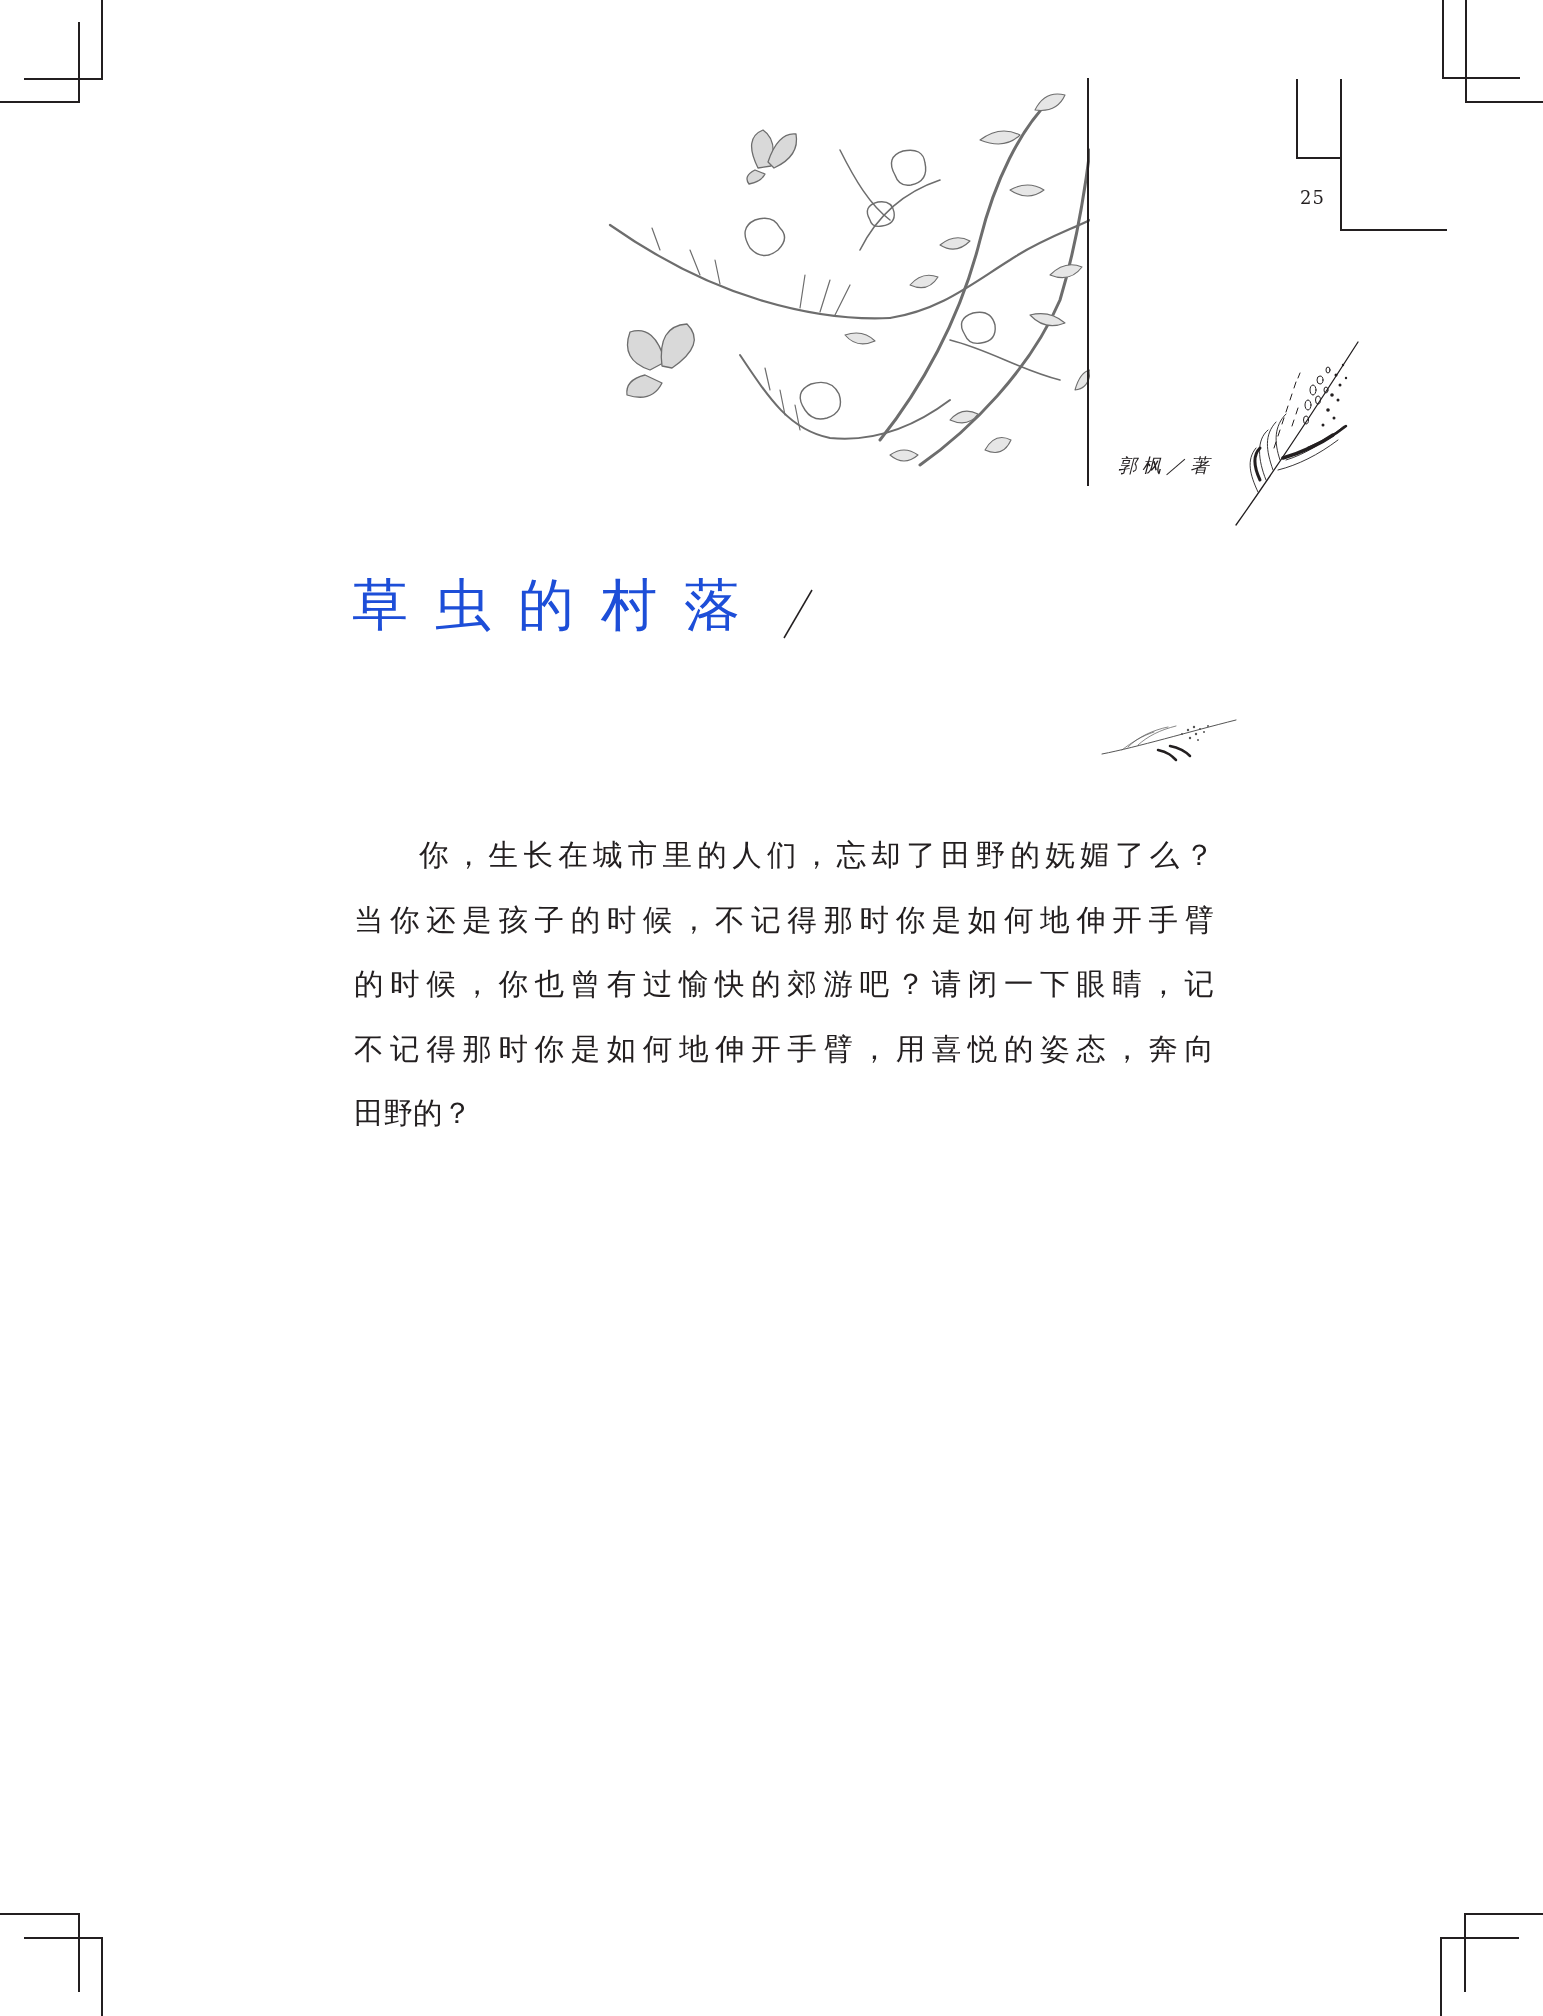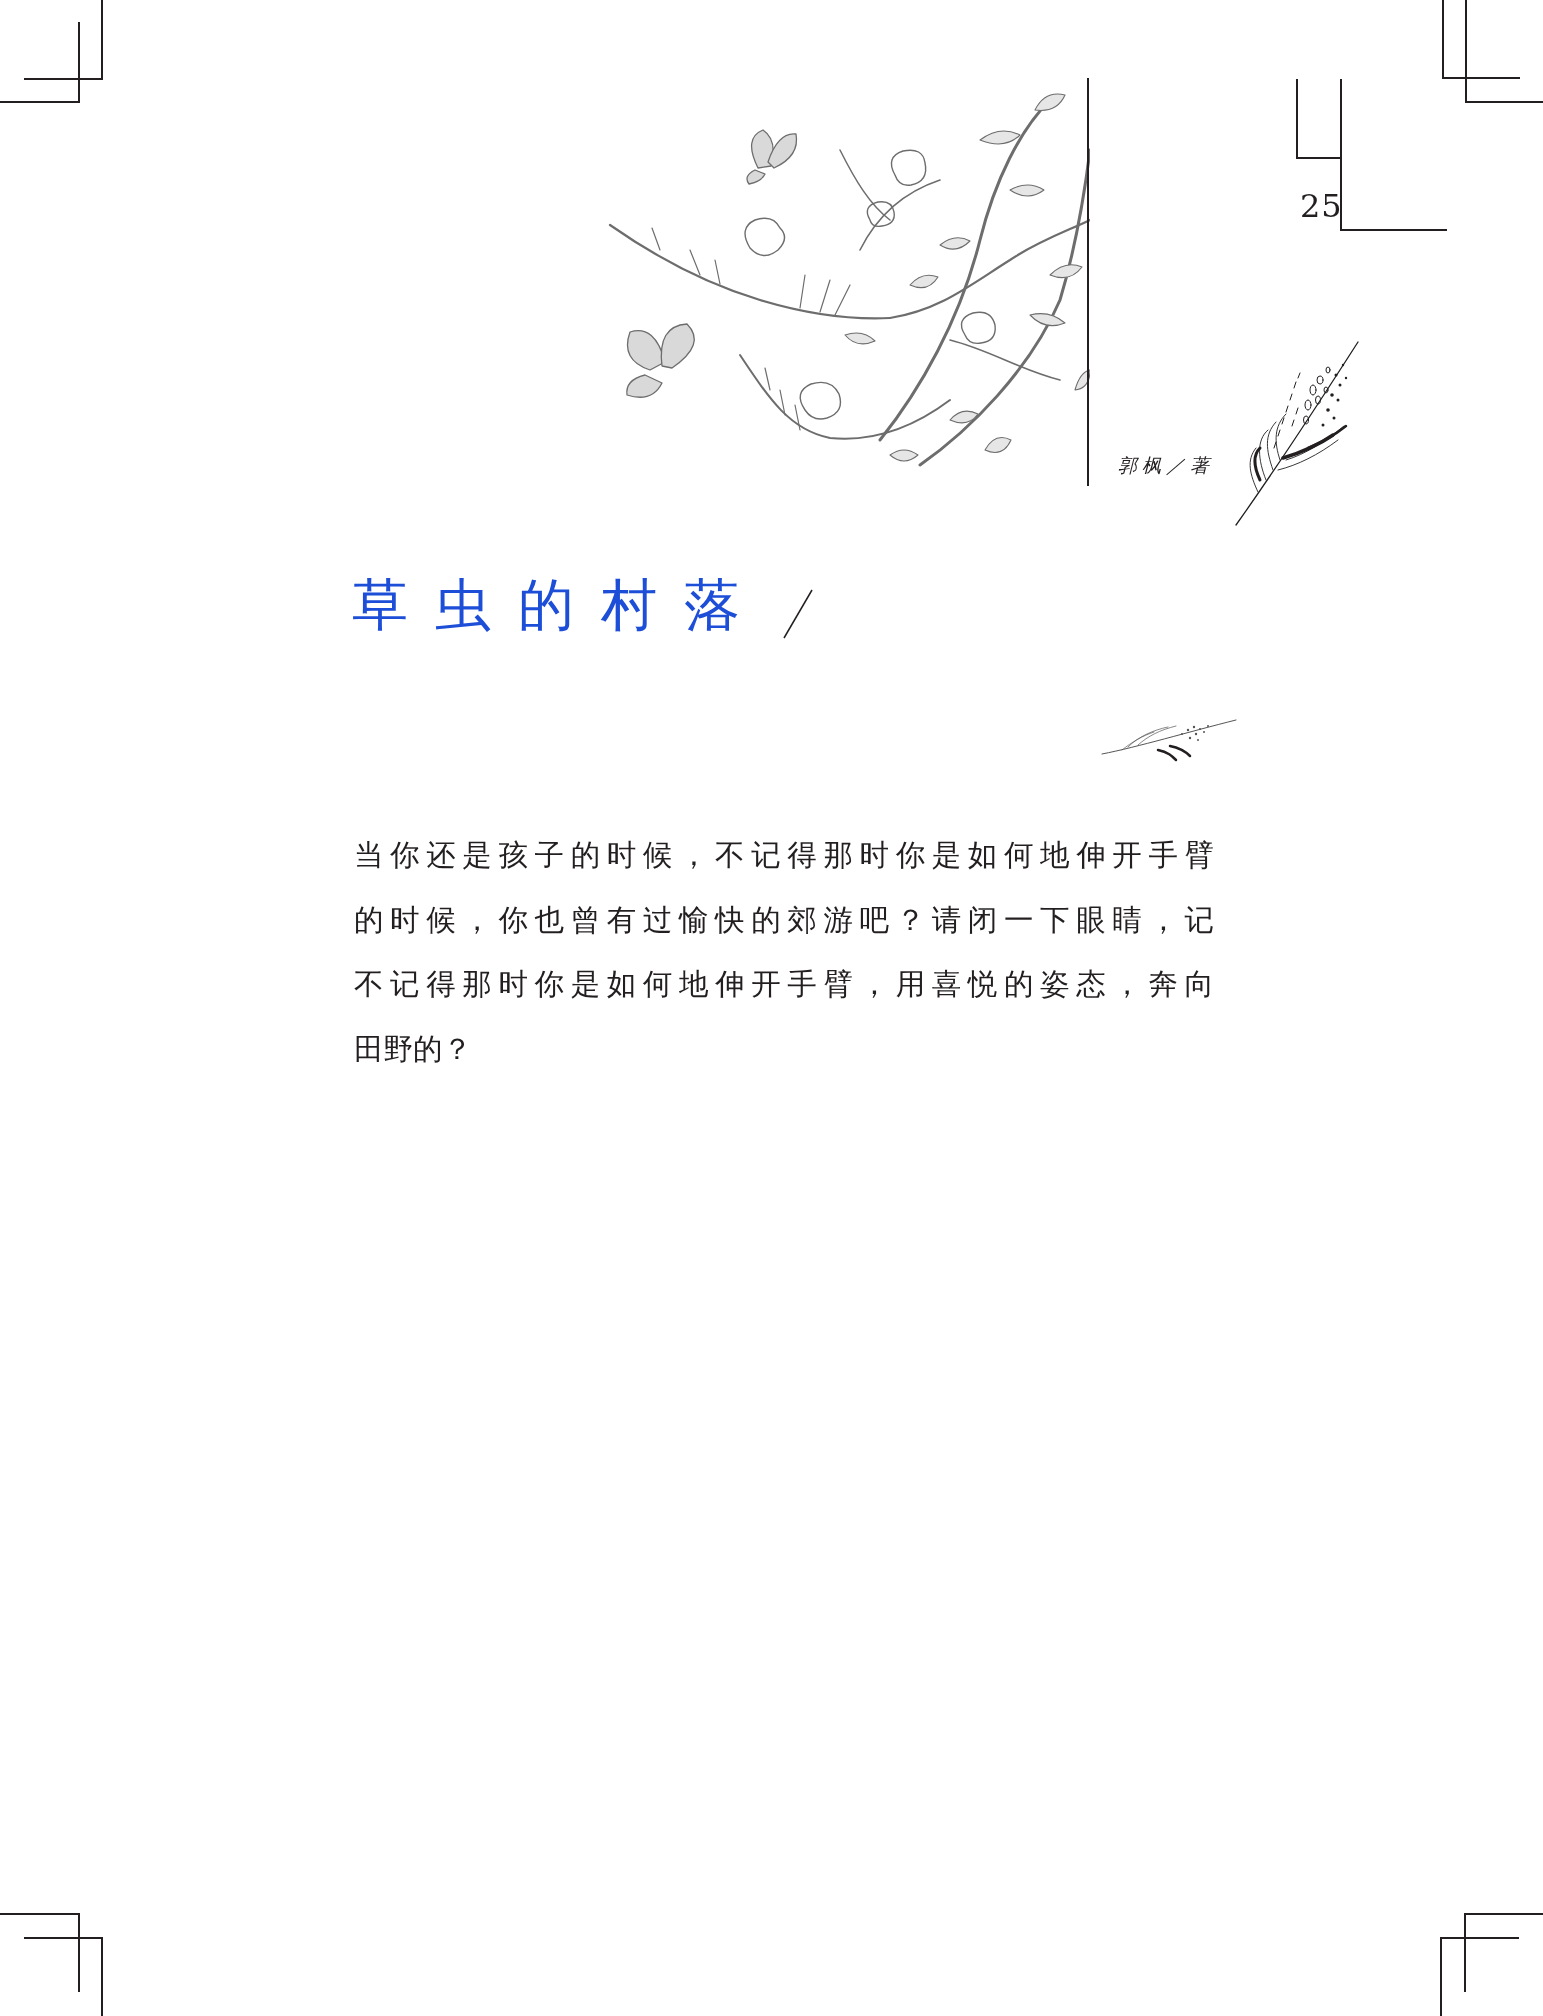--- a/index.html
+++ b/index.html
@@ -7,21 +7,21 @@
     body { position: relative; font-family: "DejaVu Sans", "Liberation Sans", sans-serif; color: #231f20; }
 
     .crop { position: absolute; background: #231f20; }
 
     .illustration { position: absolute; left: 590px; top: 70px; width: 500px; height: 420px; }
     .v-rule { position: absolute; left: 1087px; top: 78px; width: 2px; height: 408px; background: #231f20; }
 
     .page-number {
       position: absolute; left: 1300px; top: 187px;
       font-family: "DejaVu Serif", "Liberation Serif", serif;
-      font-size: 32px; color: #231f20; letter-spacing: 1px;
+      font-size: 18px; color: #231f20; letter-spacing: 1px;
     }
 
     .author {
       position: absolute; left: 1118px; top: 453px;
       font-size: 19px; letter-spacing: 5px; color: #231f20; font-style: italic;
     }
 
     .feather-large { position: absolute; left: 1228px; top: 330px; width: 140px; height: 200px; }
     .feather-small { position: absolute; left: 1098px; top: 712px; width: 140px; height: 50px; }
 
@@ -170,18 +170,19 @@
       <circle cx="106" cy="20" r="1"></circle>
       <circle cx="110" cy="14" r="1"></circle>
     <circle cx="92" cy="26" r="1.2"></circle>
       <circle cx="100" cy="28" r="1"></circle>
       <circle cx="84" cy="22" r="1"></circle>
   </g>
 </svg>
 
 <div class="body-text">
   <div class="para">
+    <span class="line first">你，生长在城市里的人们，忘却了田野的妩媚了么？</span>
     <span class="line">当你还是孩子的时候，不记得那时你是如何地伸开手臂</span>
     <span class="line">的时候，你也曾有过愉快的郊游吧？请闭一下眼睛，记</span>
     <span class="line">不记得那时你是如何地伸开手臂，用喜悦的姿态，奔向</span>
     <span class="line last">田野的？</span>
   </div>
 </div>
 
 </body></html>

